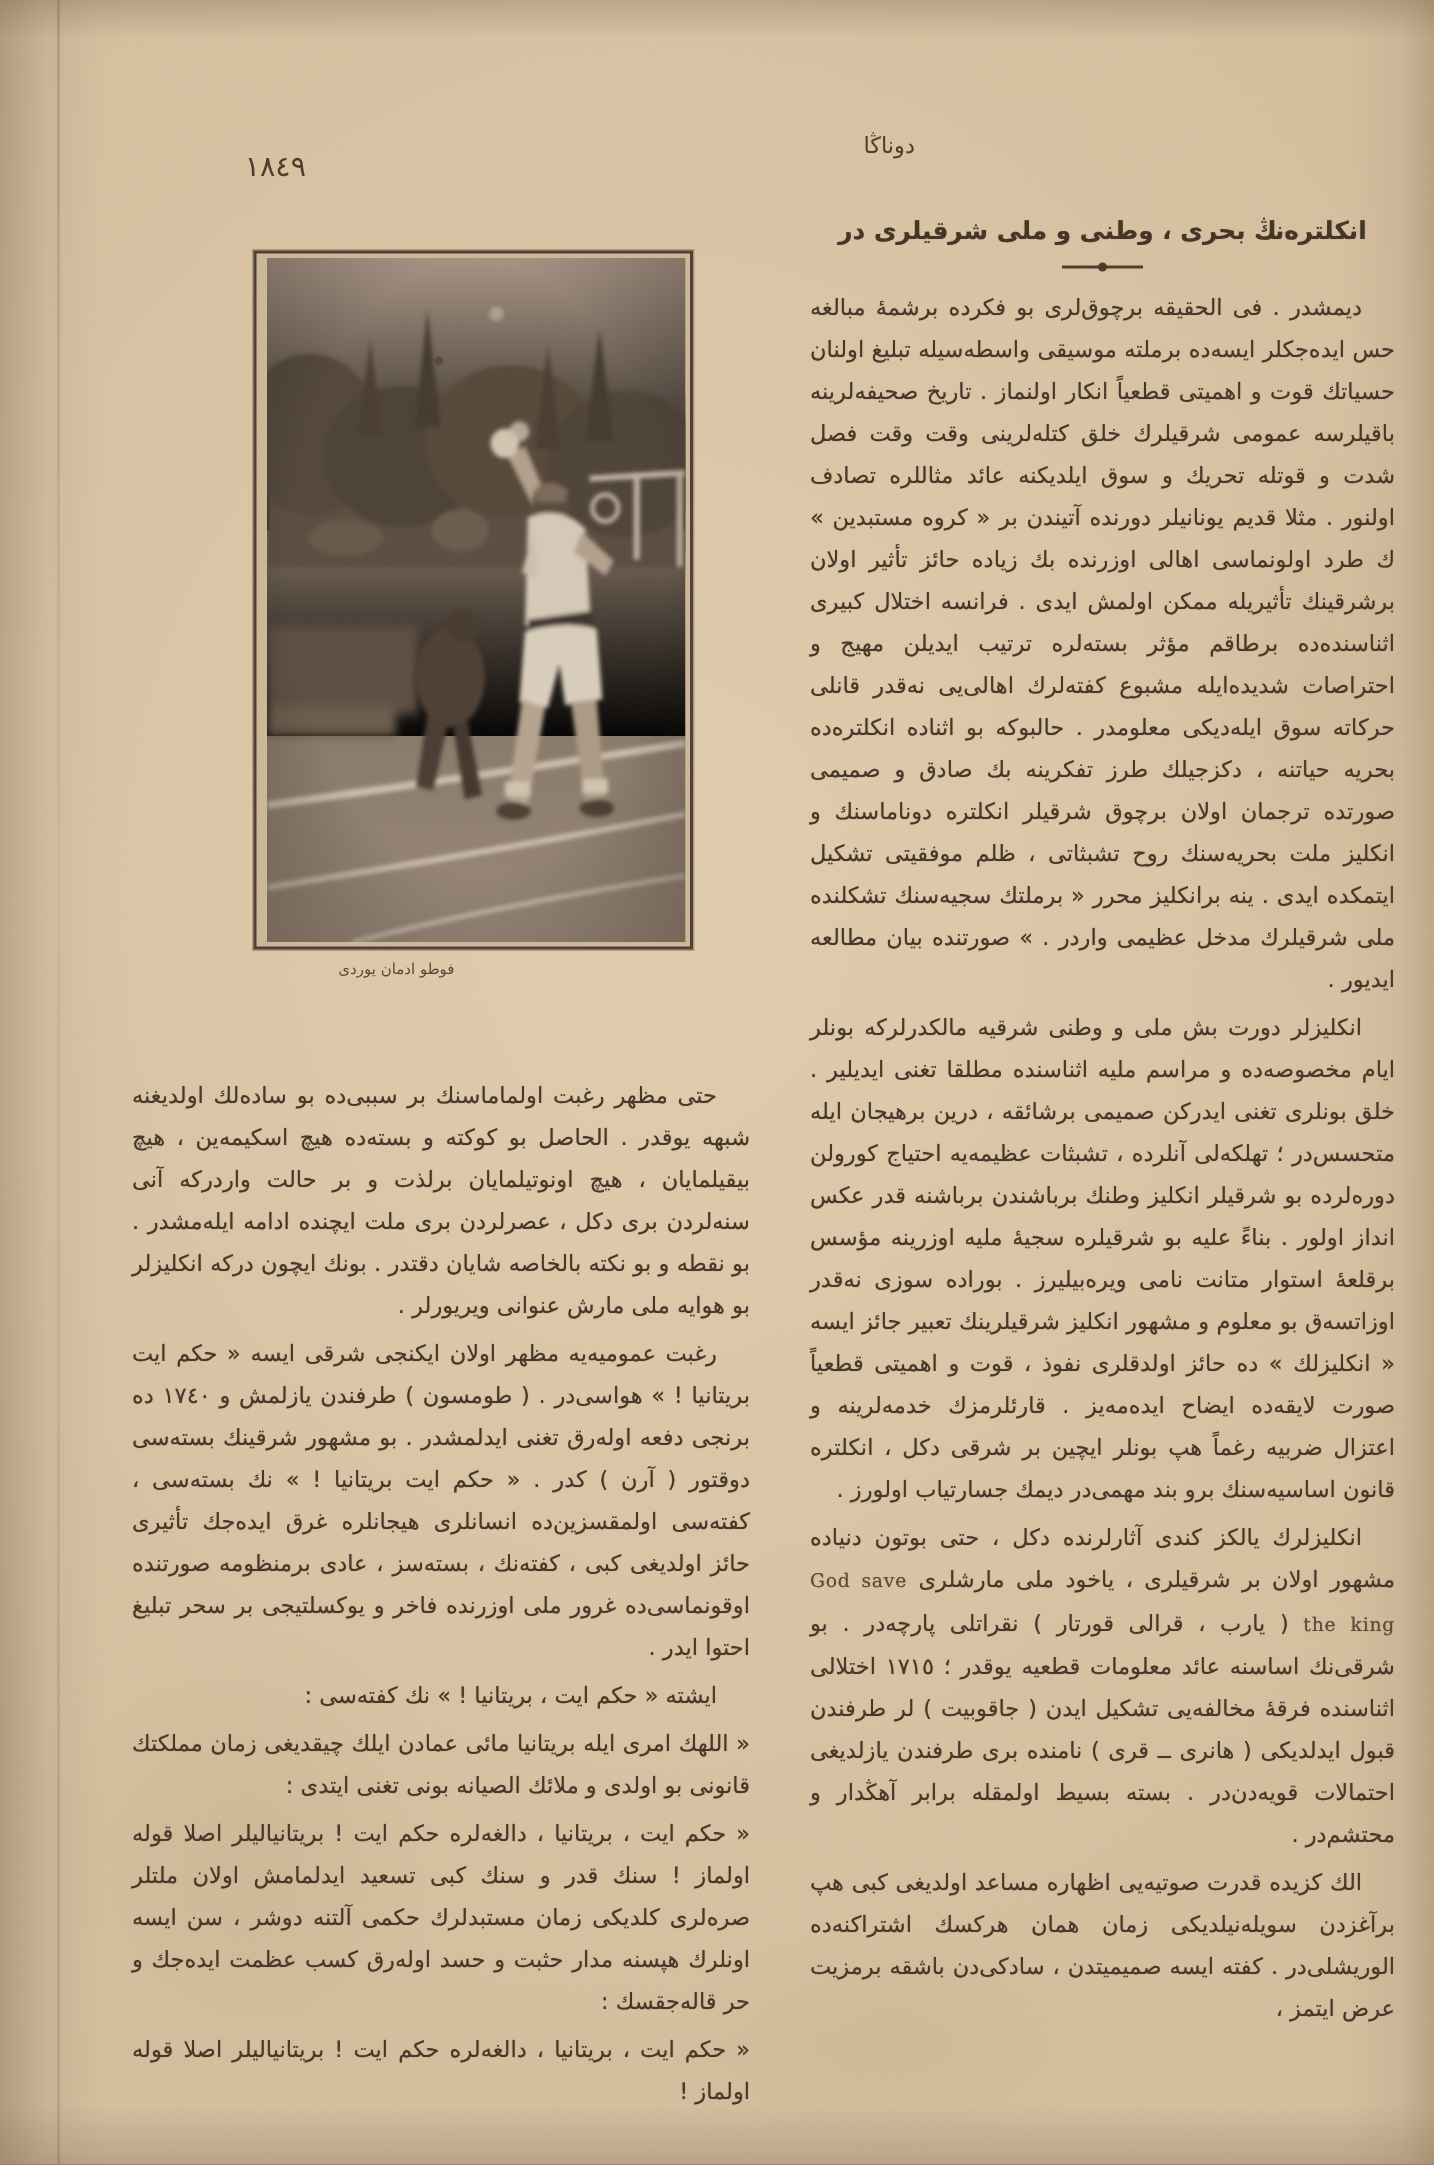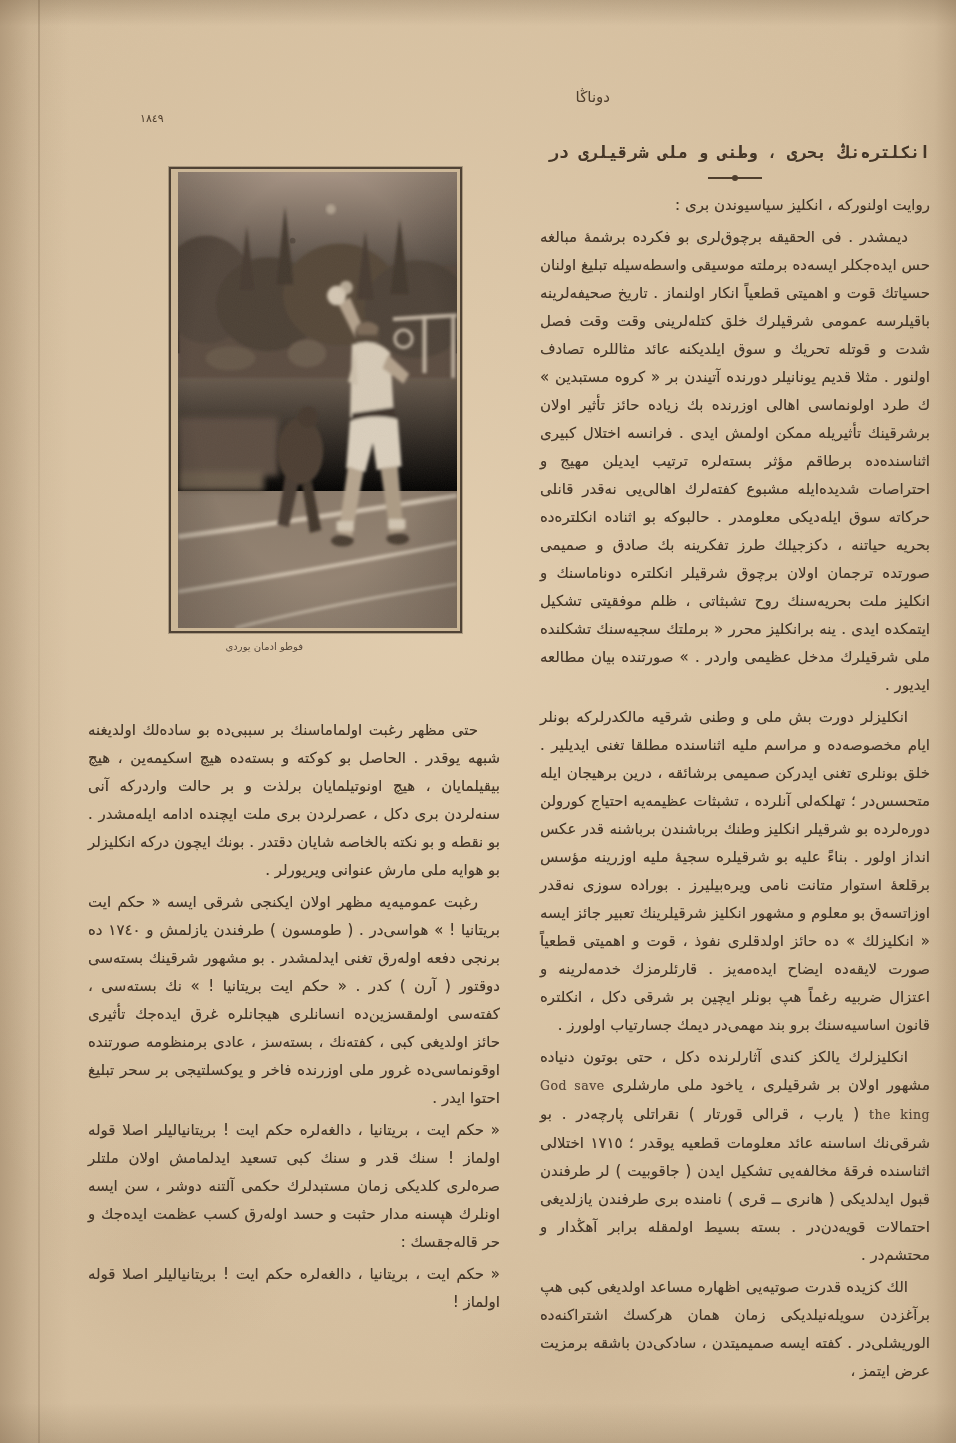--- a/index.html
+++ b/index.html
@@ -15,44 +15,44 @@
     font-family:"DejaVu Sans", sans-serif;
     color:#463728;
   }
   .fold-line{position:absolute;left:38px;top:0;width:2px;height:100%;
     background:linear-gradient(180deg, rgba(100,78,54,.25), rgba(100,78,54,.05) 40%, rgba(100,78,54,.2));}
   .stain{position:absolute;border-radius:50%;pointer-events:none;}
   .stain.s1{left:40px;top:1080px;width:260px;height:300px;background:radial-gradient(ellipse at center, rgba(150,118,86,.10), rgba(0,0,0,0) 70%);}
   .stain.s2{left:790px;top:240px;width:180px;height:460px;background:radial-gradient(ellipse at center, rgba(158,126,92,.10), rgba(0,0,0,0) 70%);}
   .stain.s3{left:440px;top:1280px;width:300px;height:160px;background:radial-gradient(ellipse at center, rgba(150,118,86,.08), rgba(0,0,0,0) 70%);}
 
-  .page-number{position:absolute;top:100px;left:140px;width:64px;text-align:left;
-    font-size:11px;letter-spacing:2px;color:#4d3c2b;margin-top:12px;}
+  .page-number{position:absolute;top:100px;left:140px;width:64px;text-align:right;
+    font-size:19px;letter-spacing:2px;color:#4d3c2b;}
   .masthead{position:absolute;top:88px;left:526px;width:84px;text-align:right;
     font-size:15px;color:#4d3c2b;}
 
   
   .figure{position:absolute;left:169px;top:167px;width:293px;height:466px;
     border:2px solid #4e4134;box-shadow:0 0 0 1px rgba(78,65,52,.35);
     padding:3px 3px 3px 7px;background:#cdb898;box-sizing:border-box;}
   .figure svg{display:block;width:100%;height:100%;}
   .photo-credit{position:absolute;top:641px;left:183px;width:120px;text-align:right;
     font-size:10px;color:#57473a;direction:rtl;}
   .photo-caption{position:absolute;top:661px;left:92px;width:406px;text-align:center;
     font-size:14.5px;color:#463728;direction:rtl;}
 
   
   .col{position:absolute;direction:rtl;text-align:justify;font-size:15px;line-height:28px;
     text-shadow:0 0 .6px rgba(70,55,40,.55);}
   .col p{margin:0 0 4px 0;text-indent:22px;}
   .col p.noindent{text-indent:0;}
   .col-left{left:88px;top:716px;width:412px;}
   .col-right{left:540px;top:140px;width:390px;}
-  .article-title{font-size:16.5px;text-indent:0 !important;
-    margin:0 0 2px 0;font-weight:bold;color:#443526;font-family:Liberation Mono, monospace;}
+  .article-title{font-size:16.5px;text-align:center;text-indent:0 !important;
+    margin:0 0 2px 0;font-weight:bold;color:#443526;}
   .title-divider{width:54px;height:0;border-top:2px solid #4d3c2b;margin:9px auto 12px auto;
     position:relative;}
   .title-divider:after{content:"";position:absolute;left:24px;top:-4px;width:6px;height:6px;
     border-radius:50%;background:#4d3c2b;}
   .latin{font-family:"DejaVu Serif", serif;font-size:12.5px;color:#5a4839;letter-spacing:.5px;}
   .quote-p{text-indent:0 !important;}
 
   .grain{position:absolute;left:0;top:0;width:956px;height:1443px;pointer-events:none;opacity:.5;}
 </style>
 </head>
@@ -173,30 +173,31 @@
       <rect x="0" y="0" width="292" height="465" fill="url(#vig)"></rect>
       <rect x="0" y="0" width="292" height="465" filter="url(#grainf)" opacity="0.5"></rect>
     </svg>
   </div>
 
   <div class="photo-credit">فوطو ادمان يوردى</div>
 
   <div class="col col-right">
     <p class="article-title">انكلتره‌نڭ بحرى ، وطنى و ملى شرقيلرى در</p>
     <div class="title-divider"></div>
-    <p class="noindent">روايت اولنوركه ، انكليز سياسيوندن برى :</p>
     <p>ديمشدر . فى الحقيقه برچوق‌لرى بو فكرده برشمهٔ مبالغه حس ايده‌جكلر ايسه‌ده برملته موسيقى واسطه‌سيله تبليغ اولنان حسياتك قوت و اهميتى قطعياً انكار اولنماز . تاريخ صحيفه‌لرينه باقيلرسه عمومى شرقيلرك خلق كتله‌لرينى وقت وقت فصل شدت و قوتله تحريك و سوق ايلديكنه عائد مثاللره تصادف اولنور . مثلا قديم يونانيلر دورنده آتيندن بر « كروه مستبدين » ك طرد اولونماسى اهالى اوزرنده بك زياده حائز تأثير اولان برشرقينك تأثيريله ممكن اولمش ايدى . فرانسه اختلال كبيرى اثناسنده‌ده برطاقم مؤثر بسته‌لره ترتيب ايديلن مهيج و احتراصات شديده‌ايله مشبوع كفته‌لرك اهالى‌يى نه‌قدر قانلى حركاته سوق ايله‌ديكى معلومدر . حالبوكه بو اثناده انكلتره‌ده بحريه حياتنه ، دكزجيلك طرز تفكرينه بك صادق و صميمى صورتده ترجمان اولان برچوق شرقيلر انكلتره دوناماسنك و انكليز ملت بحريه‌سنك روح تشبثاتى ، ظلم موفقيتى تشكيل ايتمكده ايدى . ينه برانكليز محرر « برملتك سجيه‌سنك تشكلنده ملى شرقيلرك مدخل عظيمى واردر . » صورتنده بيان مطالعه ايديور .</p>
     <p>انكليزلر دورت بش ملى و وطنى شرقيه مالكدرلركه بونلر ايام مخصوصه‌ده و مراسم مليه اثناسنده مطلقا تغنى ايديلير . خلق بونلرى تغنى ايدركن صميمى برشائقه ، درين برهيجان ايله متحسس‌در ؛ تهلكه‌لى آنلرده ، تشبثات عظيمه‌يه احتياج كورولن دوره‌لرده بو شرقيلر انكليز وطنك برباشندن برباشنه قدر عكس انداز اولور . بناءً عليه بو شرقيلره سجيهٔ مليه اوزرينه مؤسس برقلعهٔ استوار متانت نامى ويره‌بيليرز . بوراده سوزى نه‌قدر اوزاتسه‌ق بو معلوم و مشهور انكليز شرقيلرينك تعبير جائز ايسه « انكليزلك » ده حائز اولدقلرى نفوذ ، قوت و اهميتى قطعياً صورت لايقه‌ده ايضاح ايده‌مه‌يز . قارئلرمزك خدمه‌لرينه و اعتزال ضربيه رغماً هپ بونلر ايچين بر شرقى دكل ، انكلتره قانون اساسيه‌سنك برو بند مهمى‌در ديمك جسارتياب اولورز .</p>
     <p><span>انكليزلرك يالكز كندى آثارلرنده دكل ، حتى بوتون دنياده مشهور اولان بر شرقيلرى ، ياخود ملى مارشلرى</span> <span class="latin">God save the king</span> <span>( يارب ، قرالى قورتار ) نقراتلى پارچه‌در . بو شرقى‌نك اساسنه عائد معلومات قطعيه يوقدر ؛ ١٧١٥ اختلالى اثناسنده فرقهٔ مخالفه‌يى تشكيل ايدن ( جاقوبيت ) لر طرفندن قبول ايدلديكى ( هانرى ــ قرى ) نامنده برى طرفندن يازلديغى احتمالات قويه‌دن‌در . بسته بسيط اولمقله برابر آهڭدار و محتشم‌در .</span></p>
     <p>الك كزيده قدرت صوتيه‌يى اظهاره مساعد اولديغى كبى هپ برآغزدن سويله‌نيلديكى زمان همان هركسك اشتراكنه‌ده الوريشلى‌در . كفته ايسه صميميتدن ، سادكى‌دن باشقه برمزيت عرض ايتمز ،</p>
   </div>
 
   <div class="col col-left">
     <p>حتى مظهر رغبت اولماماسنك بر سببى‌ده بو ساده‌لك اولديغنه شبهه يوقدر . الحاصل بو كوكته و بسته‌ده هيچ اسكيمه‌ين ، هيچ بيقيلمايان ، هيچ اونوتيلمايان برلذت و بر حالت واردركه آنى سنه‌لردن برى دكل ، عصرلردن برى ملت ايچنده ادامه ايله‌مشدر . بو نقطه و بو نكته بالخاصه شايان دقتدر . بونك ايچون دركه انكليزلر بو هوايه ملى مارش عنوانى ويريورلر .</p>
     <p>رغبت عموميه‌يه مظهر اولان ايكنجى شرقى ايسه « حكم ايت بريتانيا ! » هواسى‌در . ( طومسون ) طرفندن يازلمش و ١٧٤٠ ده برنجى دفعه اوله‌رق تغنى ايدلمشدر . بو مشهور شرقينك بسته‌سى دوقتور ( آرن ) كدر . « حكم ايت بريتانيا ! » نك بسته‌سى ، كفته‌سى اولمقسزين‌ده انسانلرى هيجانلره غرق ايده‌جك تأثيرى حائز اولديغى كبى ، كفته‌نك ، بسته‌سز ، عادى برمنظومه صورتنده اوقونماسى‌ده غرور ملى اوزرنده فاخر و يوكسلتيجى بر سحر تبليغ احتوا ايدر .</p>
+    <p>ايشته « حكم ايت ، بريتانيا ! » نك كفته‌سى :</p>
+    <p class="quote-p">« اللهك امرى ايله بريتانيا مائى عمادن ايلك چيقديغى زمان مملكتك قانونى بو اولدى و ملائك الصيانه بونى تغنى ايتدى :</p>
     <p class="quote-p">« حكم ايت ، بريتانيا ، دالغه‌لره حكم ايت ! بريتانيالیلر اصلا قوله اولماز ! سنك قدر و سنك كبى تسعيد ايدلمامش اولان ملتلر صره‌لرى كلديكى زمان مستبدلرك حكمى آلتنه دوشر ، سن ايسه اونلرك هپسنه مدار حثبت و حسد اوله‌رق كسب عظمت ايده‌جك و حر قاله‌جقسك :</p>
     <p class="quote-p">« حكم ايت ، بريتانيا ، دالغه‌لره حكم ايت ! بريتانيالیلر اصلا قوله اولماز !</p>
   </div>
 
   <svg class="grain">
     <filter id="pgrain">
       <feTurbulence type="fractalNoise" baseFrequency="0.8" numOctaves="2" result="n2"></feTurbulence>
       <feColorMatrix in="n2" type="matrix" values="0 0 0 0 0.45  0 0 0 0 0.36  0 0 0 0 0.25  0 0 0 0.06 0"></feColorMatrix>
     </filter>
     <rect x="0" y="0" width="956" height="1443" filter="url(#pgrain)"></rect>

